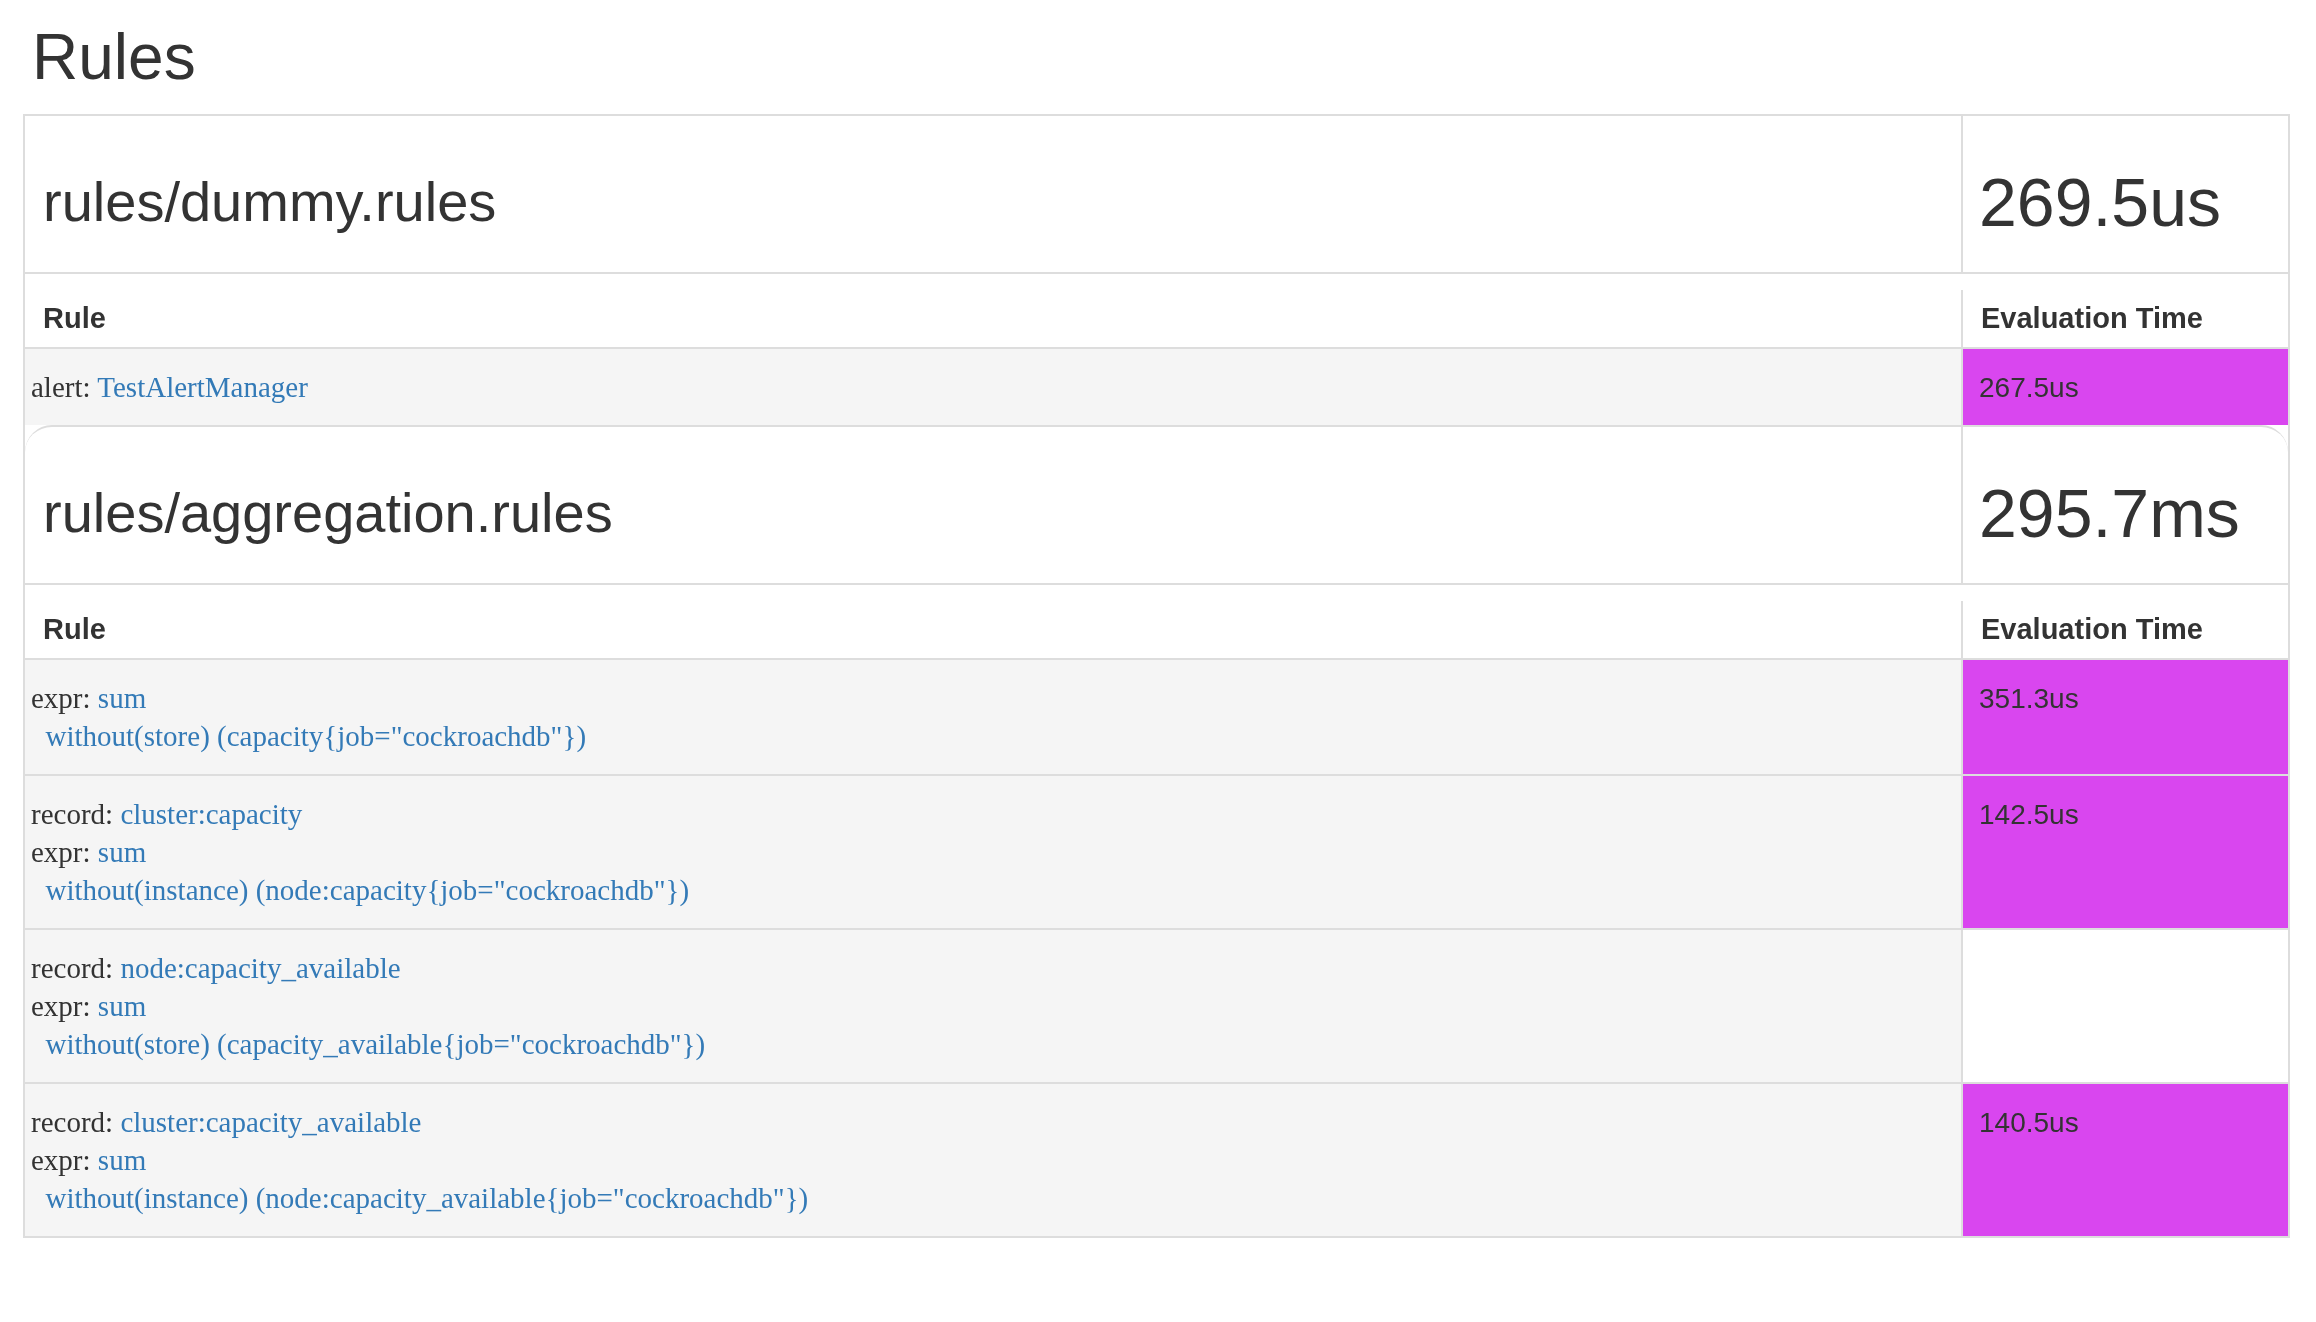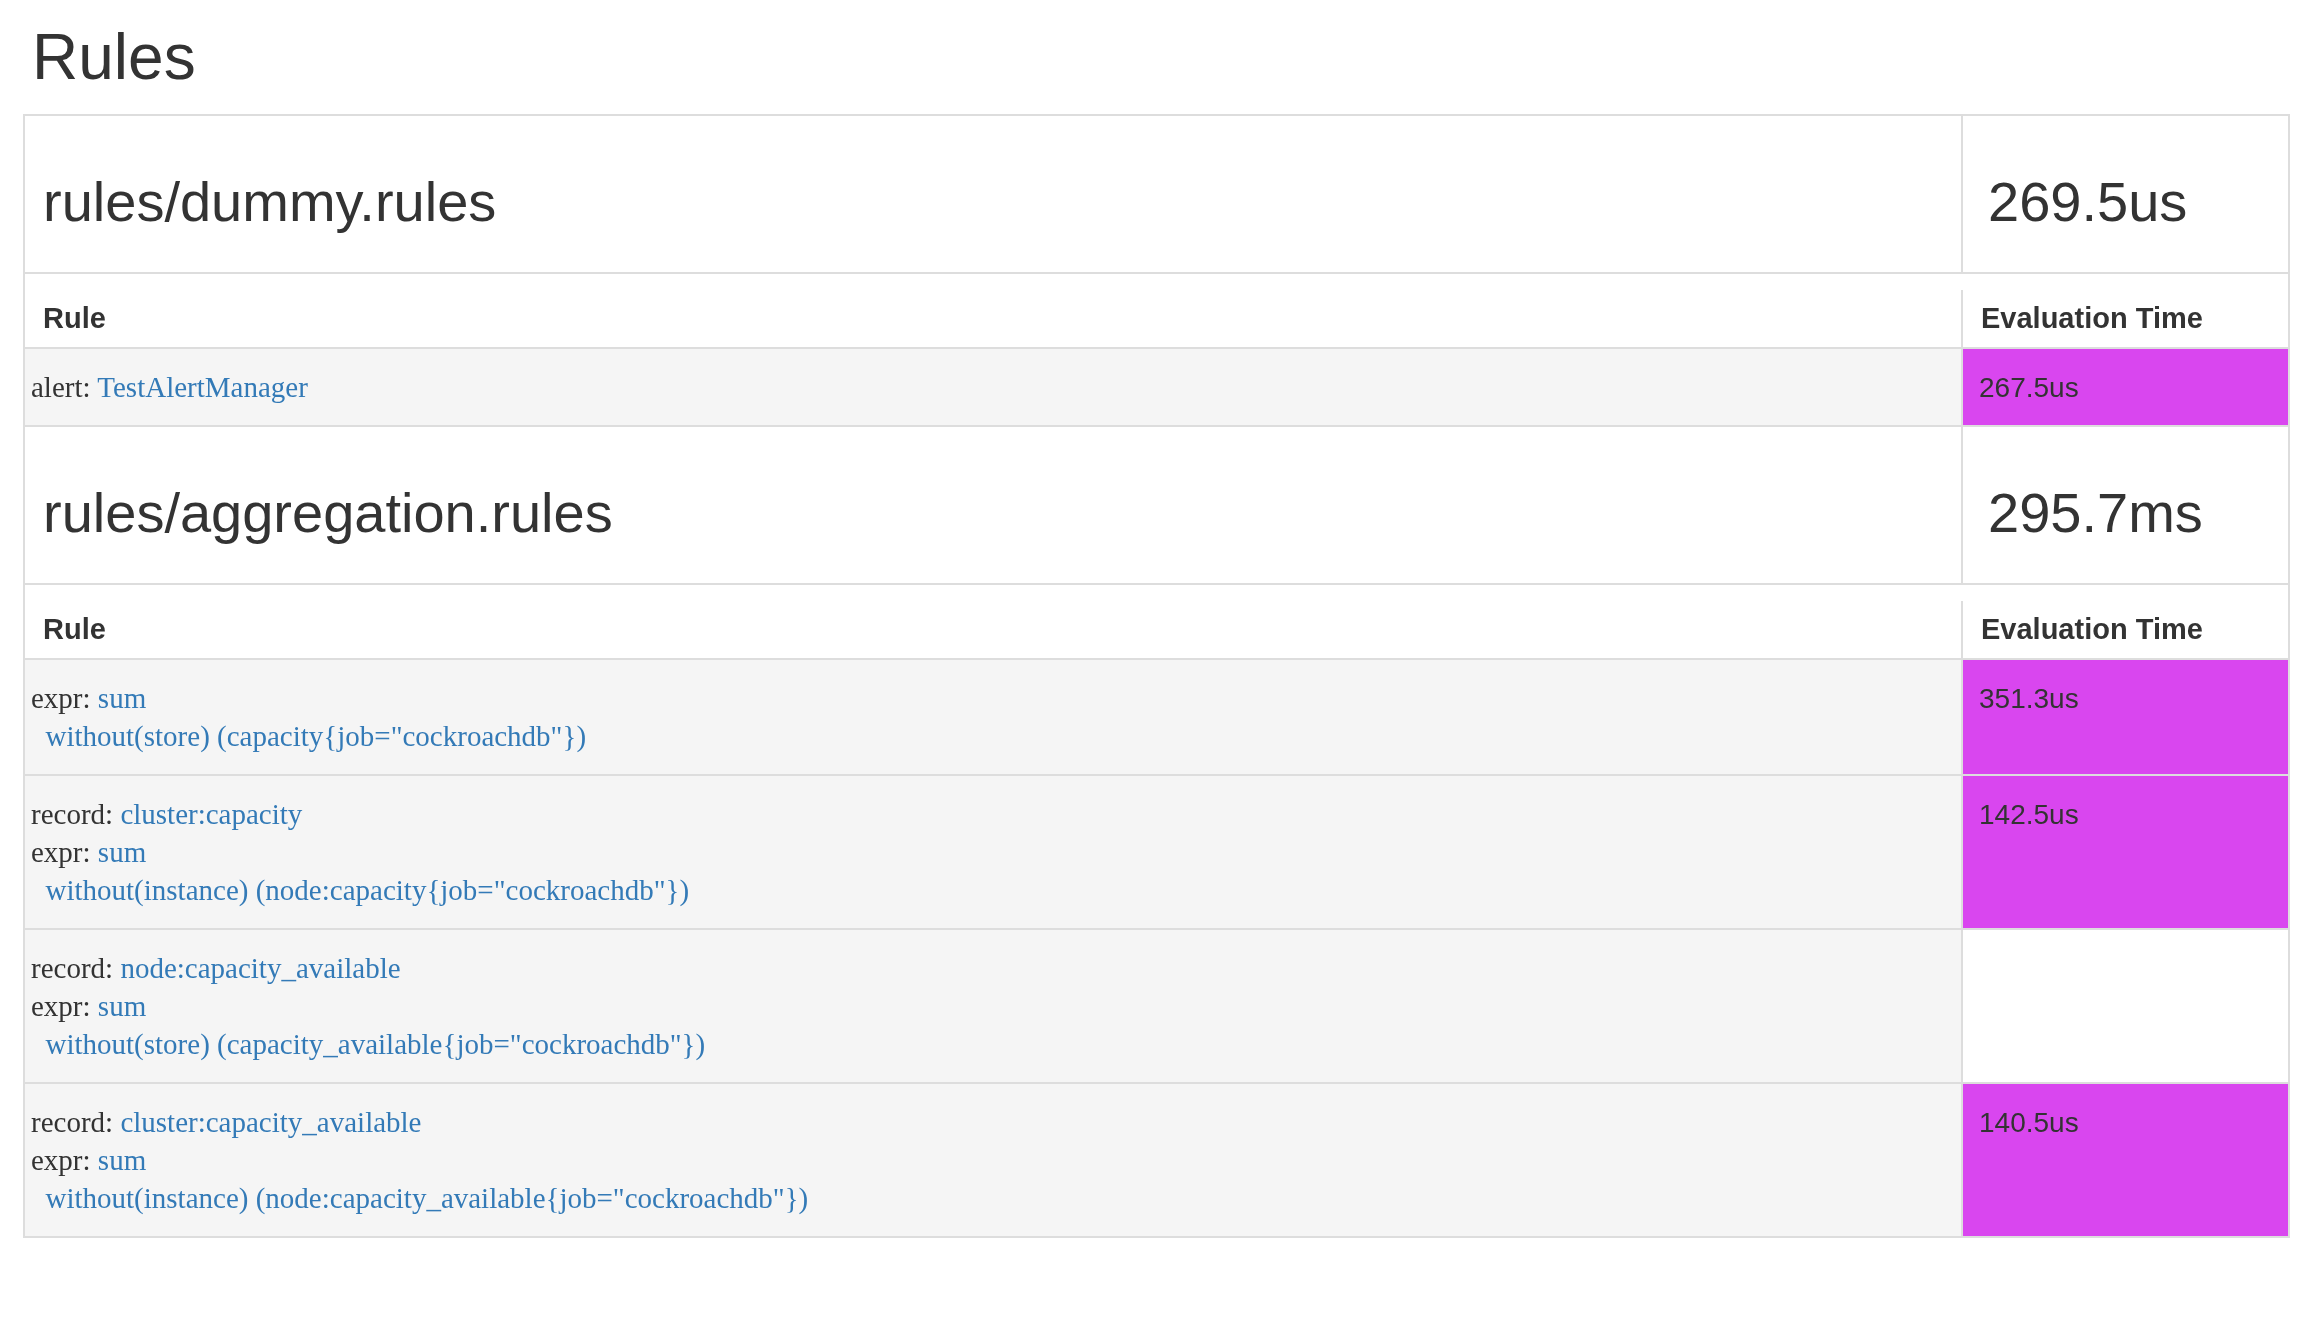--- a/index.html
+++ b/index.html
@@ -29,39 +29,39 @@
   .grid-row {
     display: grid;
     grid-template-columns: 1fr 325px;
     border-top: 2px solid #dddddd;
   }
   .grid-row:first-child { border-top: none; }
   .cell-left  { border-right: 2px solid #dddddd; min-width: 0; }
   .cell-right { min-width: 0; }
 
   
-  .group-row { height: 156px; }
+  .group-row { height: 156px; border-radius: 27px; }
   .group-row .cell-left,
   .group-row .cell-right {
     display: flex;
     align-items: center;
     padding-top: 16px;
     box-sizing: border-box;
   }
   .group-name {
     margin: 0;
     padding-left: 18px;
     font-size: 56px;
     font-weight: 500;
     line-height: 1.1;
     white-space: nowrap;
   }
   .group-total {
-    padding-left: 25px;
-    font-size: 56px;
+    padding-left: 16px;
+    font-size: 68px;
     font-weight: 500;
     line-height: 1.1;
     white-space: nowrap;
   }
 
   
   .cols-row { height: 73px; }
   .col-h {
     display: flex;
     align-items: center;

